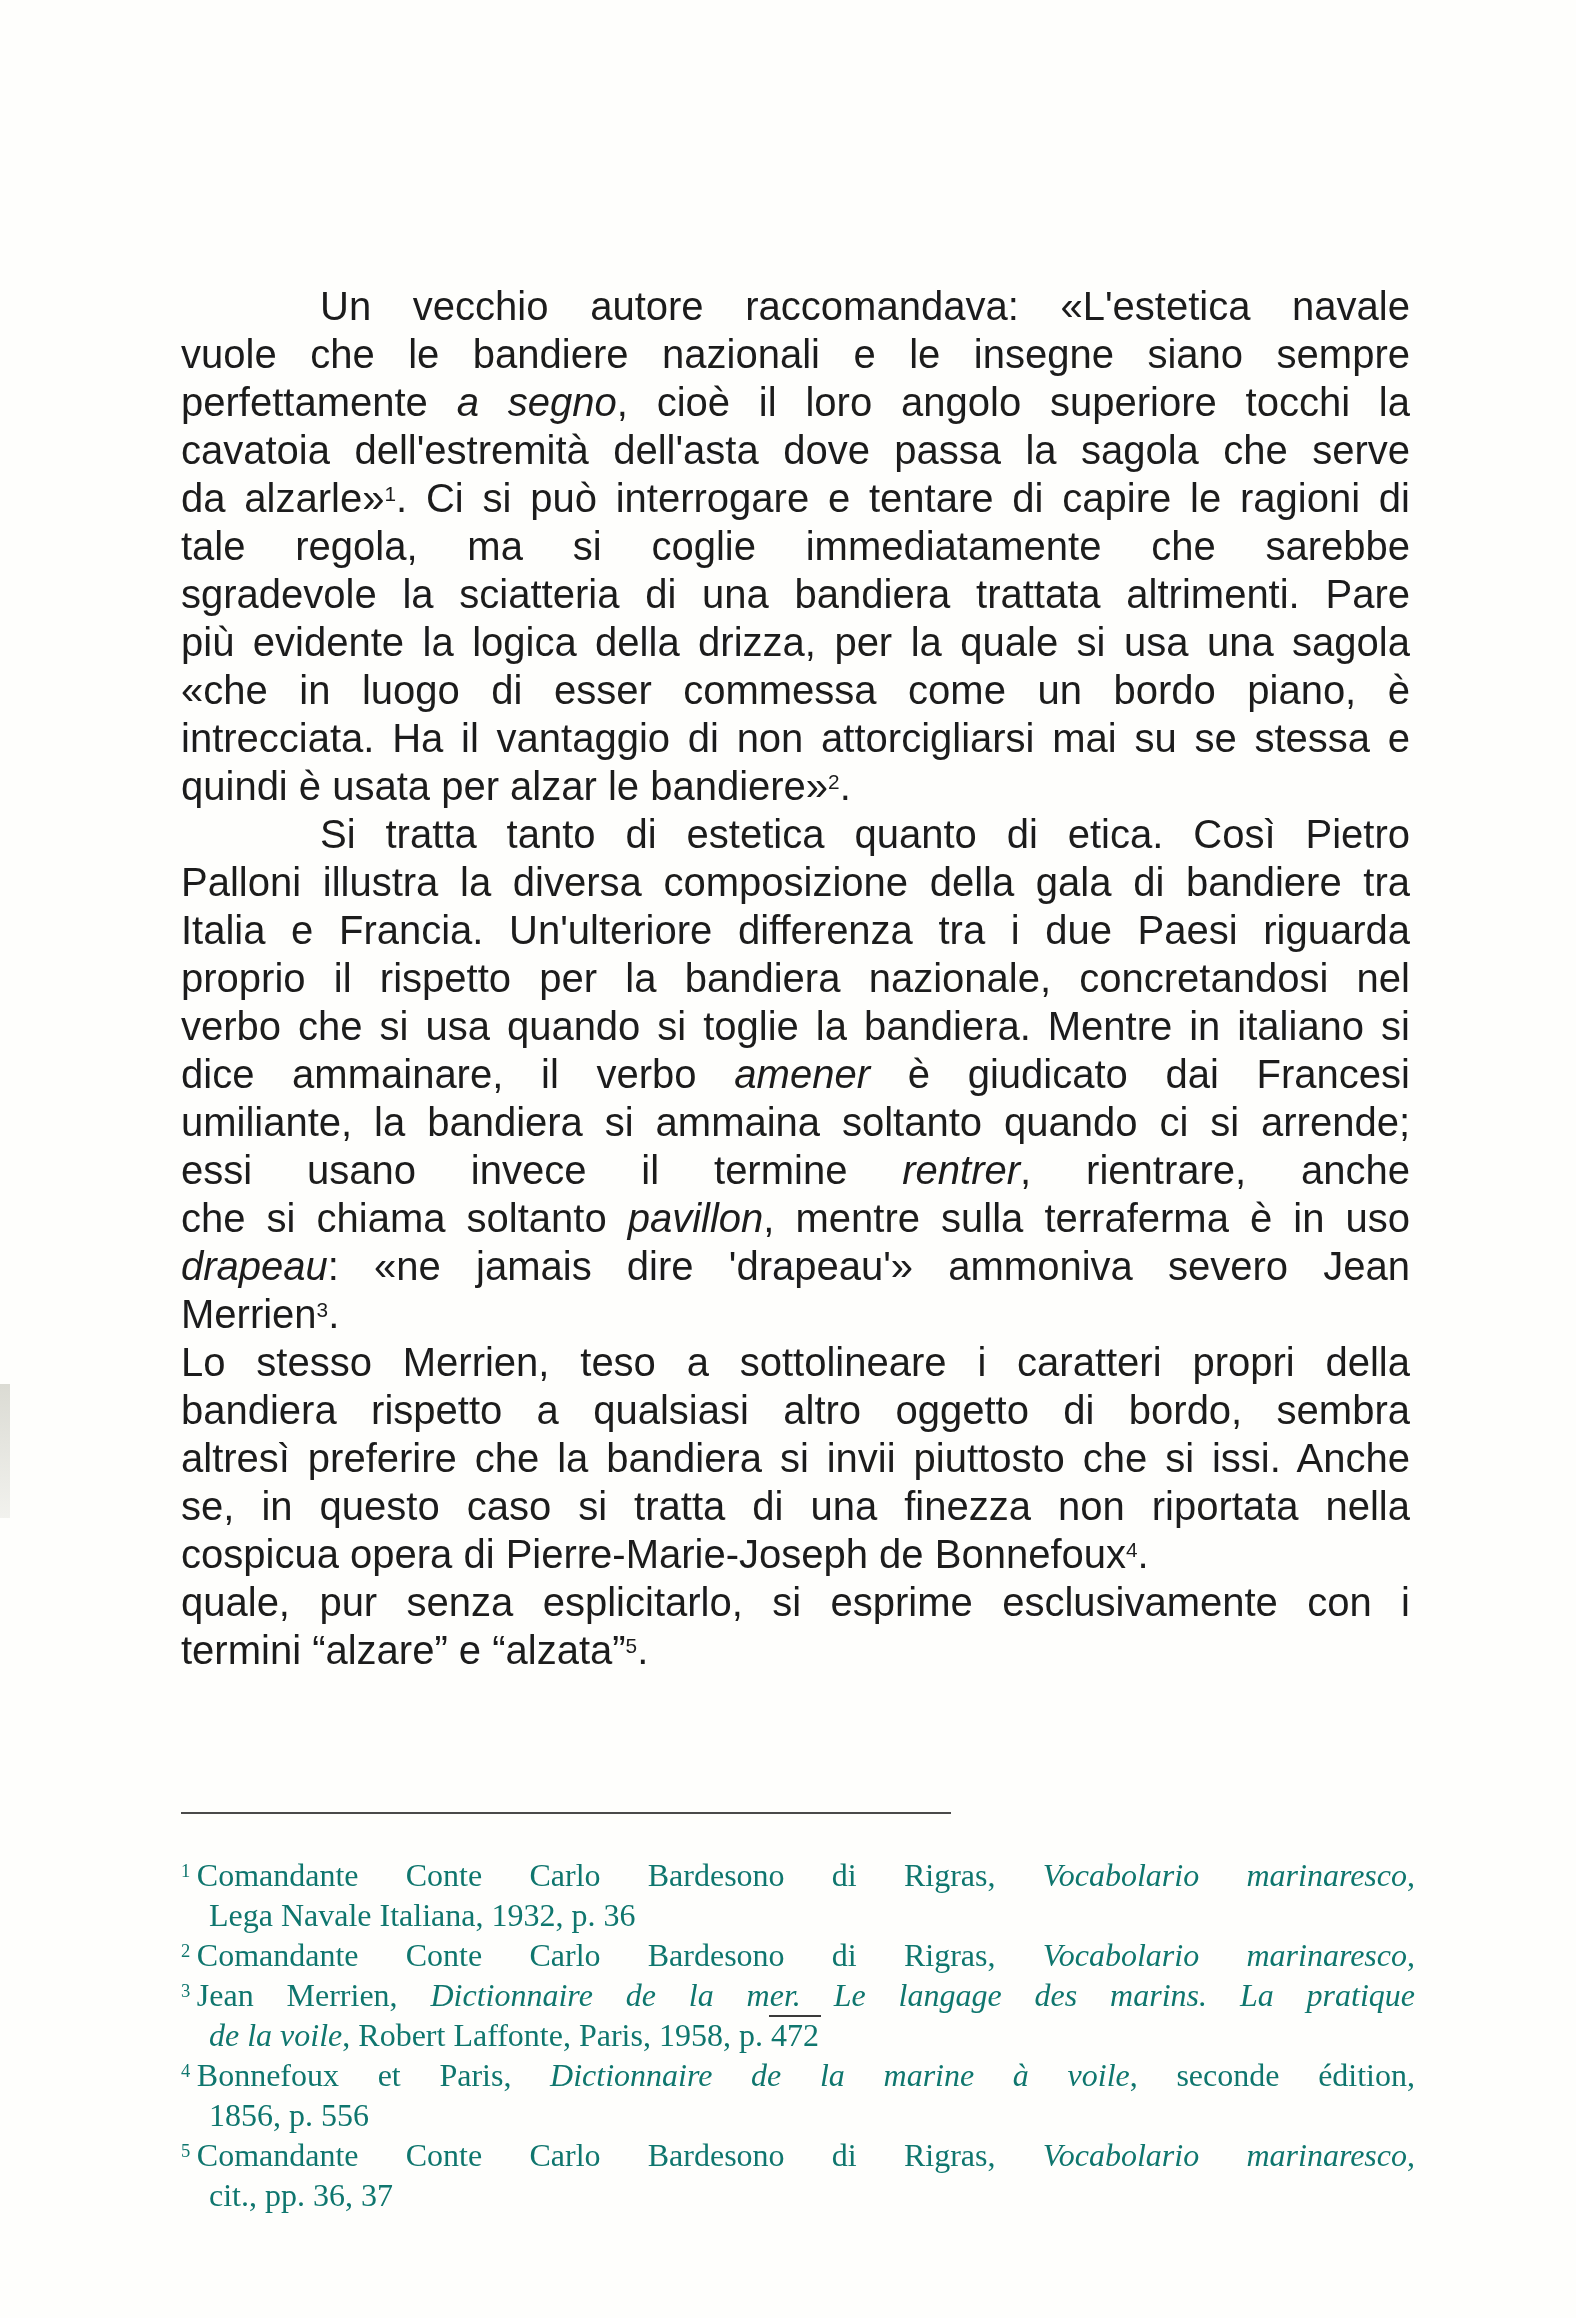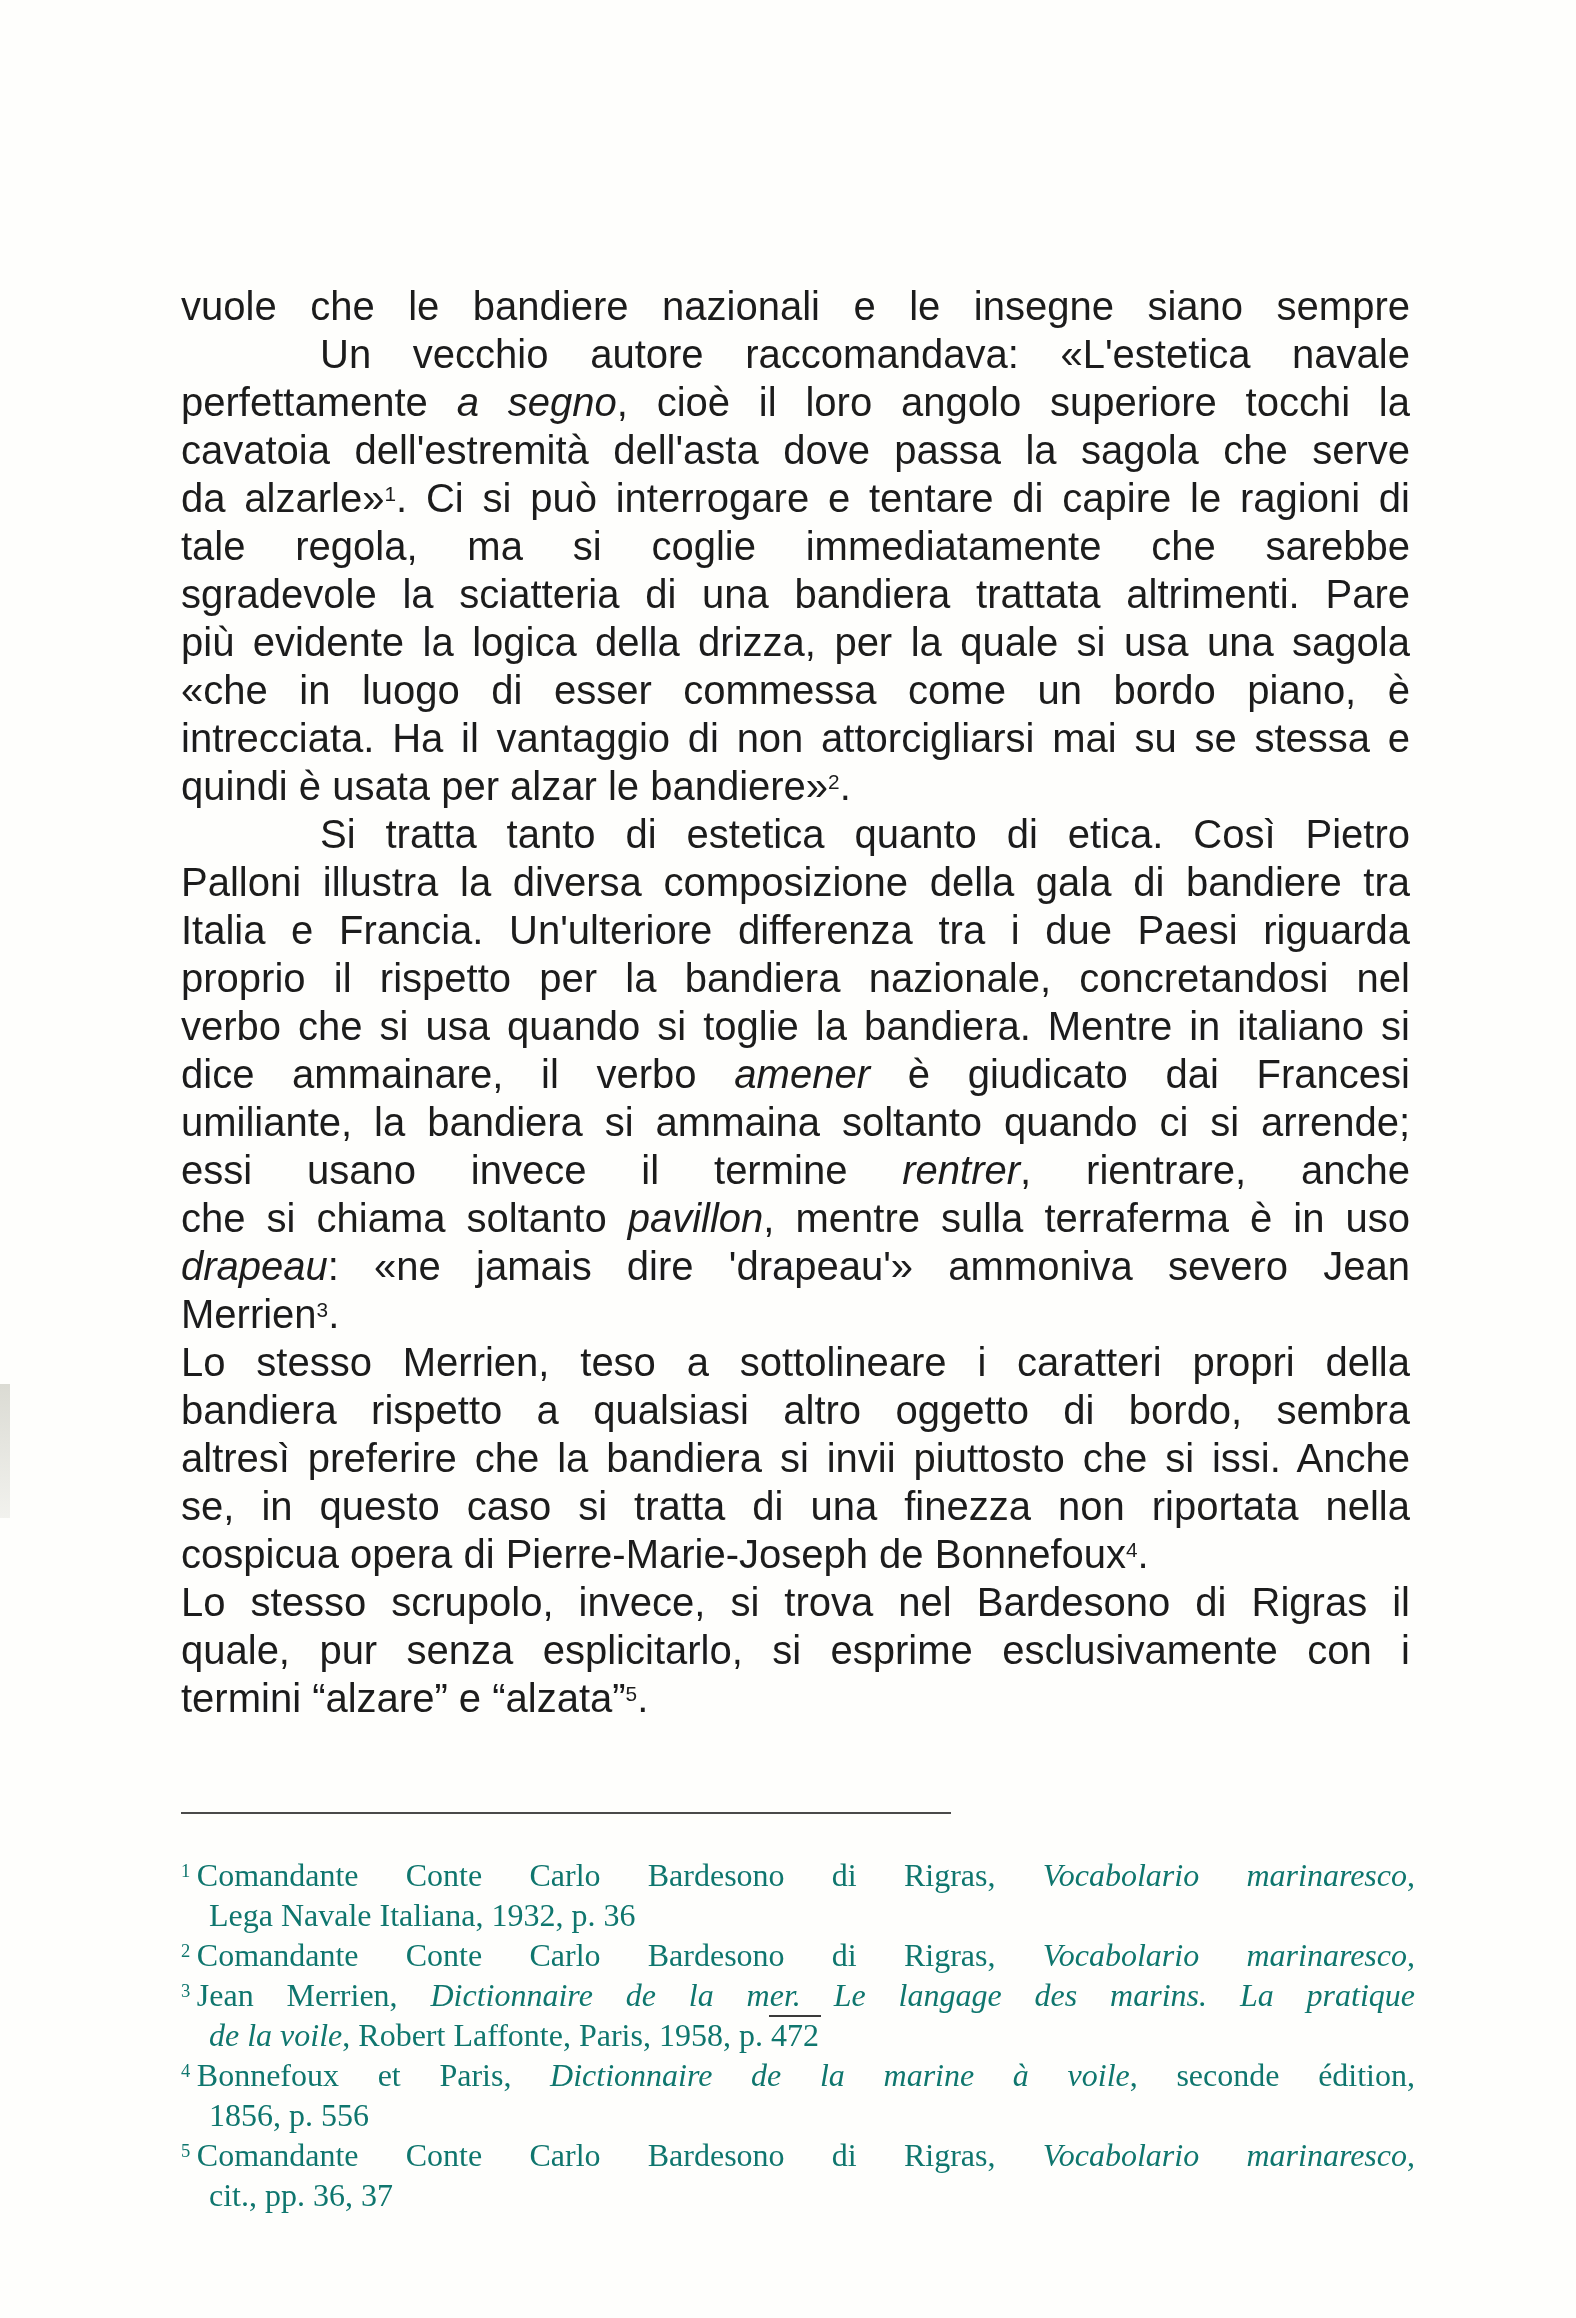--- a/index.html
+++ b/index.html
@@ -46,22 +46,22 @@
     position:absolute;left:0;top:1384px;width:10.2px;height:134px;
     background:linear-gradient(to bottom, rgba(190,190,178,0.55), rgba(205,205,195,0.25));
     pointer-events:none;
   }
 </style>
 </head>
 <body>
 
 <div class="page">
   <div class="body-text" id="body-text">
+      <div class="bline just ind"><span>Un vecchio autore raccomandava: «L'estetica navale</span></div>
       <div class="bline just"><span>vuole che le bandiere nazionali e le insegne siano sempre</span></div>
-      <div class="bline just ind"><span>Un vecchio autore raccomandava: «L'estetica navale</span></div>
       <div class="bline just"><span>perfettamente </span><i>a segno</i><span>, cioè il loro angolo superiore tocchi la</span></div>
       <div class="bline just"><span>cavatoia dell'estremità dell'asta dove passa la sagola che serve</span></div>
       <div class="bline just"><span>da alzarle»</span><sup>1</sup><span>. Ci si può interrogare e tentare di capire le ragioni di</span></div>
       <div class="bline just"><span>tale regola, ma si coglie immediatamente che sarebbe</span></div>
       <div class="bline just"><span>sgradevole la sciatteria di una bandiera trattata altrimenti. Pare</span></div>
       <div class="bline just"><span>più evidente la logica della drizza, per la quale si usa una sagola</span></div>
       <div class="bline just"><span>«che in luogo di esser commessa come un bordo piano, è</span></div>
       <div class="bline just"><span>intrecciata. Ha il vantaggio di non attorcigliarsi mai su se stessa e</span></div>
       <div class="bline"><span>quindi è usata per alzar le bandiere»</span><sup>2</sup><span>.</span></div>
       <div class="bline just ind"><span>Si tratta tanto di estetica quanto di etica. Così Pietro</span></div>
@@ -73,21 +73,20 @@
       <div class="bline just"><span>umiliante, la bandiera si ammaina soltanto quando ci si arrende;</span></div>
       <div class="bline just"><span>essi usano invece il termine </span><i>rentrer</i><span>, rientrare, anche</span></div>
       <div class="bline just"><span>che si chiama soltanto </span><i>pavillon</i><span>, mentre sulla terraferma è in uso</span></div>
       <div class="bline just"><i>drapeau</i><span>: «ne jamais dire 'drapeau'» ammoniva severo Jean</span></div>
       <div class="bline"><span>Merrien</span><sup>3</sup><span>.</span></div>
       <div class="bline just"><span>Lo stesso Merrien, teso a sottolineare i caratteri propri della</span></div>
       <div class="bline just"><span>bandiera rispetto a qualsiasi altro oggetto di bordo, sembra</span></div>
       <div class="bline just"><span>altresì preferire che la bandiera si invii piuttosto che si issi. Anche</span></div>
       <div class="bline just"><span>se, in questo caso si tratta di una finezza non riportata nella</span></div>
       <div class="bline"><span>cospicua opera di Pierre-Marie-Joseph de Bonnefoux</span><sup>4</sup><span>.</span></div>
-      <div class="bline just"><span>Lo stesso scrupolo, invece, si trova nel Bardesono di Rigras il</span></div>
       <div class="bline just"><span>quale, pur senza esplicitarlo, si esprime esclusivamente con i</span></div>
       <div class="bline"><span>termini “alzare” e “alzata”</span><sup>5</sup><span>.</span></div>
     </div>
   <div class="separator"></div>
   <div class="footnotes" id="footnotes">
       <div class="fline just"><sup>1</sup><span>Comandante Conte Carlo Bardesono di Rigras, </span><i>Vocabolario marinaresco</i><span>,</span></div>
       <div class="fline hang"><span>Lega Navale Italiana, 1932, p. 36</span></div>
       <div class="fline just"><sup>2</sup><span>Comandante Conte Carlo Bardesono di Rigras, </span><i>Vocabolario marinaresco</i><span>,</span></div>
       <div class="fline just"><sup>3</sup><span>Jean Merrien, </span><i>Dictionnaire de la mer. Le langage des marins. La pratique</i></div>
       <div class="fline hang"><i>de la voile</i><span>, Robert Laffonte, Paris, 1958, p. </span><span class="ol">472</span></div>

